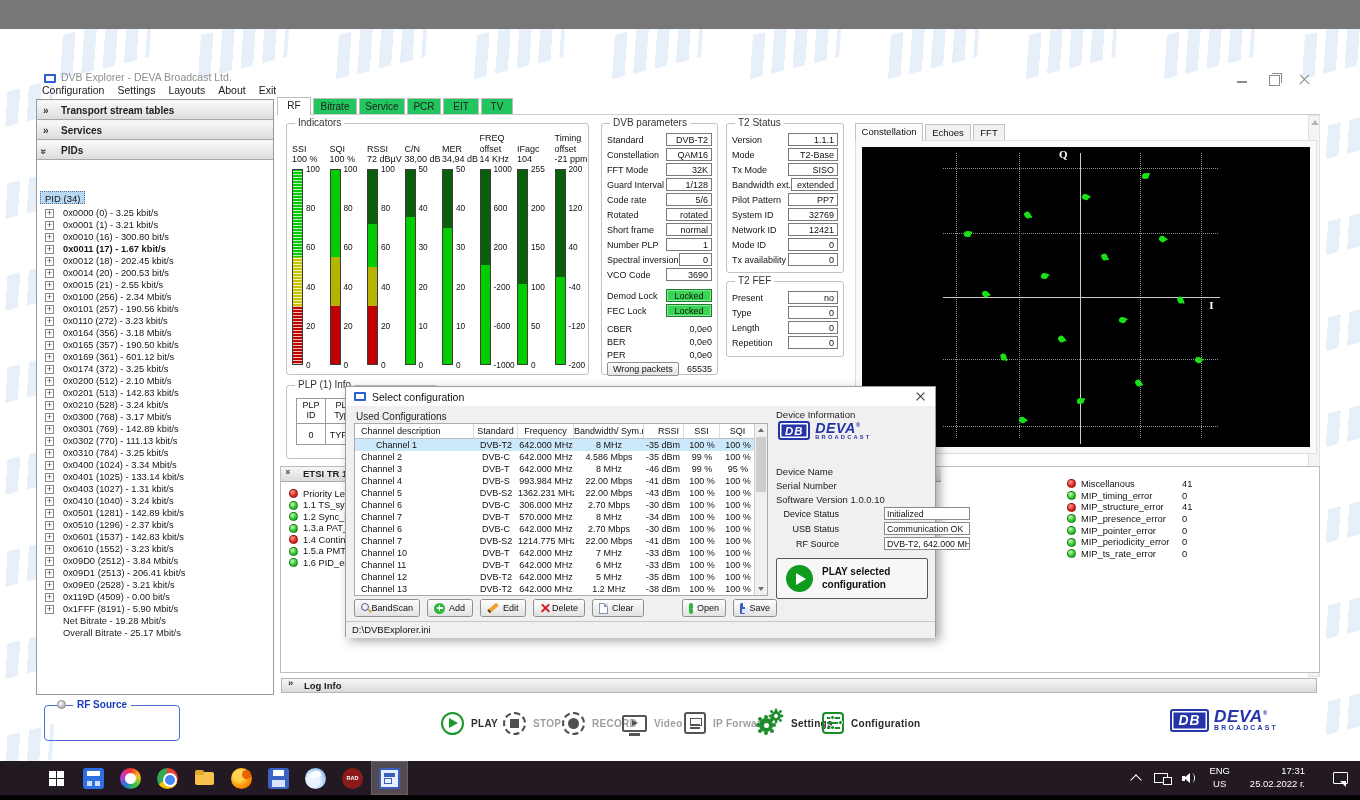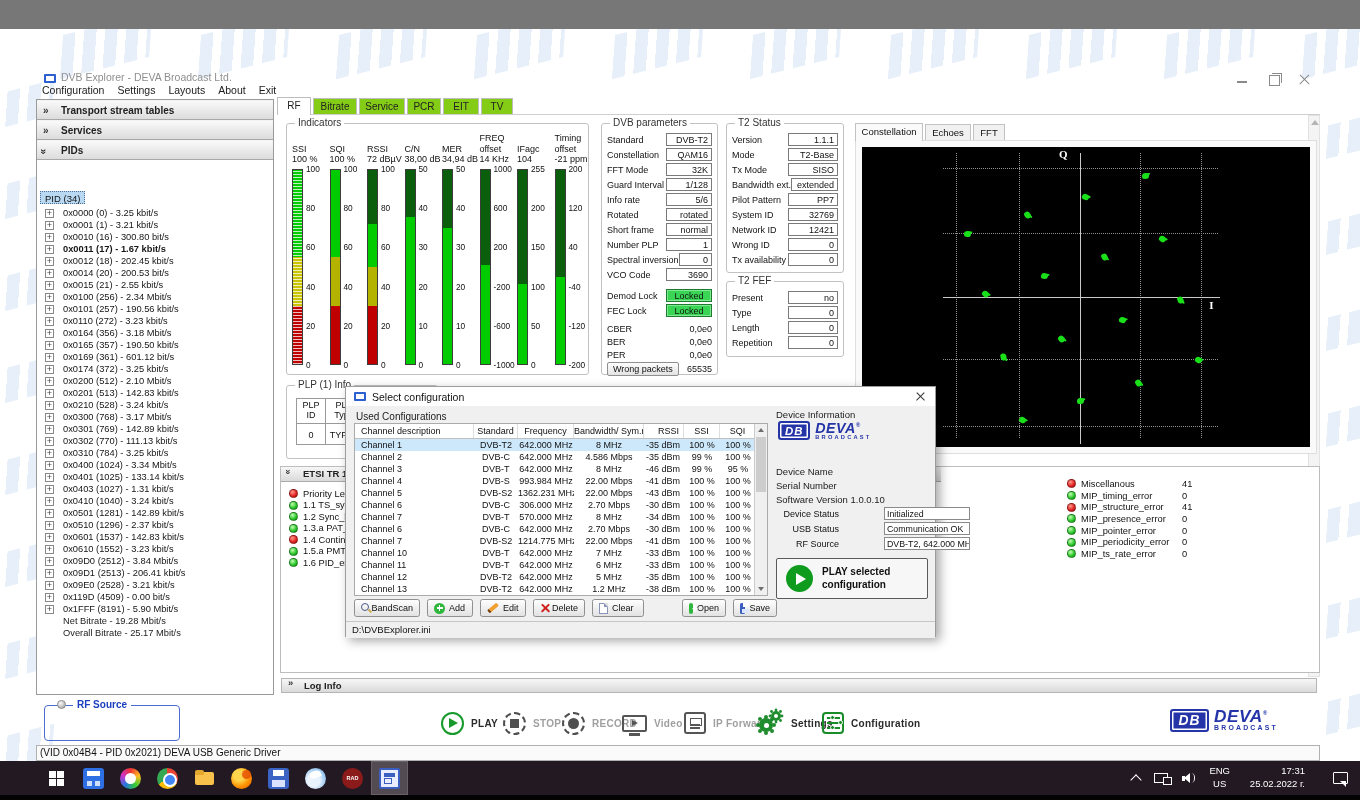--- a/index.html
+++ b/index.html
@@ -39,21 +39,21 @@
        font-size:9px;line-height:7px;text-align:center;color:#444;}
   .exp:before{content:"+";}
   .tree-row.leaf{padding-left:22px;color:#222;}
   
   .rf-source-box{position:absolute;left:8px;top:636px;width:136px;height:36px;border:1px solid #4a6fd0;border-radius:4px;}
   .rf-source-lbl{position:absolute;left:28px;top:-7px;background:#fff;padding:0 4px;color:#1a3fbf;font-weight:bold;font-size:10px;}
   .rf-led{position:absolute;left:12px;top:-6px;width:9px;height:9px;border-radius:50%;
       background:radial-gradient(circle at 35% 30%,#fdfdfd,#b5b5b5 70%,#8f8f8f);border:1px solid #909090;background-color:#c4c4c4;}
   
   .tab{position:absolute;top:29px;height:17px;line-height:15px;text-align:center;font-size:10px;
-       background:#84cc16;border:1px solid #bdbdbd;border-bottom:none;color:#222;}
+       background:#22c55e;border:1px solid #bdbdbd;border-bottom:none;color:#222;}
   .tab.active{top:28px;height:18px;background:#fff;font-size:10px;z-index:2;}
   .main-topline{position:absolute;left:241px;top:45px;width:1043px;height:1px;background:#cfcfcf;}
   .main-scroll{position:absolute;left:1272px;top:46px;width:12px;height:562px;background:#f4f4f4;border:1px solid #e2e2e2;}
   .sarrow{position:absolute;left:2px;width:0;height:0;border-left:4px solid transparent;border-right:4px solid transparent;}
   .sarrow.up{top:4px;border-bottom:5px solid #b5b5b5;}
   .sarrow.dn{bottom:4px;border-top:5px solid #b5b5b5;}
   
   .gb{position:absolute;border:1px solid #c2c2c2;border-radius:3px;background:#fff;}
   .gb-lbl{position:absolute;top:-7px;left:8px;background:#fff;padding:0 3px;font-size:10px;color:#333;white-space:nowrap;}
   
@@ -509,21 +509,21 @@
           </div>
           <div class="frow">
             <div class="frow-label">FFT Mode</div>
             <div class="fbox ">32K</div>
           </div>
           <div class="frow">
             <div class="frow-label">Guard Interval</div>
             <div class="fbox ">1/128</div>
           </div>
           <div class="frow">
-            <div class="frow-label">Info rate</div>
+            <div class="frow-label">Code rate</div>
             <div class="fbox ">5/6</div>
           </div>
           <div class="frow">
             <div class="frow-label">Rotated</div>
             <div class="fbox ">rotated</div>
           </div>
           <div class="frow">
             <div class="frow-label">Short frame</div>
             <div class="fbox ">normal</div>
           </div>
@@ -593,21 +593,21 @@
           </div>
           <div class="frow">
             <div class="frow-label">System ID</div>
             <div class="fbox wide">32769</div>
           </div>
           <div class="frow">
             <div class="frow-label">Network ID</div>
             <div class="fbox wide">12421</div>
           </div>
           <div class="frow">
-            <div class="frow-label">Wrong ID</div>
+            <div class="frow-label">Mode ID</div>
             <div class="fbox wide">0</div>
           </div>
           <div class="frow">
             <div class="frow-label">Tx availability</div>
             <div class="fbox wide">0</div>
           </div>
         </div>
     </div>
 
     <div class="gb" style="left:690px;top:212px;width:118px;height:76px;">
@@ -821,42 +821,41 @@
         </div>
       </div>
     <div class="deva-logo" id="footerlogo" style="left:1134px;top:639px;">
         <div class="dlogo-db" style="width: 39.1px; height: 23px; font-size: 13.8px;">DB</div>
         <div class="dlogo-col">
           <div class="dlogo-deva" style="font-size: 17.25px;">DEVA<span class="dlogo-reg">®</span></div>
           <div class="dlogo-bc" style="font-size: 6.9px;">BROADCAST</div>
         </div>
       </div>
 
-    <div class="statusbar">(VID 0x04B4 - PID 0x2021) DEVA USB Generic Driver</div>
   </div>
 
   <div class="dialog">
     <div class="dlg-title">
       <span class="dlg-icon"></span>
       <span class="dlg-title-text">Select configuration</span>
     </div>
     <div class="dlg-close"></div>
     <div class="dlg-group-lbl">Used Configurations</div>
     <div class="dlg-table" id="dtbl">
         <div class="dt-head">
           <div class="dt-hcell" style="width: 119px; text-align: left; padding-left: 6px; padding-right: 0px;">Channel description</div>
           <div class="dt-hcell" style="width: 44px; text-align: center; padding-left: 0px; padding-right: 0px;">Standard</div>
           <div class="dt-hcell" style="width: 56px; text-align: center; padding-left: 0px; padding-right: 0px;">Frequency</div>
           <div class="dt-hcell" style="width: 70px; text-align: center; padding-left: 0px; padding-right: 0px;">Bandwidth/ Sym.rate</div>
           <div class="dt-hcell" style="width: 40px; text-align: right; padding-left: 0px; padding-right: 4px;">RSSI</div>
           <div class="dt-hcell" style="width: 36px; text-align: center; padding-left: 0px; padding-right: 0px;">SSI</div>
           <div class="dt-hcell" style="width: 36px; text-align: center; padding-left: 0px; padding-right: 0px;">SQI</div>
         </div>
         <div class="dt-row sel">
-          <div class="dt-cell" style="width: 119px; text-align: left; padding-left: 6px; padding-right: 0px;">Channel 1</div>
+          <div class="dt-cell" style="width: 119px; text-align: left; padding-left: 21px; padding-right: 0px;">Channel 1</div>
           <div class="dt-cell" style="width: 44px; text-align: center; padding-left: 0px; padding-right: 0px;">DVB-T2</div>
           <div class="dt-cell" style="width: 56px; text-align: center; padding-left: 0px; padding-right: 0px;">642.000 MHz</div>
           <div class="dt-cell" style="width: 70px; text-align: center; padding-left: 0px; padding-right: 0px;">8 MHz</div>
           <div class="dt-cell" style="width: 40px; text-align: right; padding-left: 0px; padding-right: 4px;">-35 dBm</div>
           <div class="dt-cell" style="width: 36px; text-align: center; padding-left: 0px; padding-right: 0px;">100 %</div>
           <div class="dt-cell" style="width: 36px; text-align: center; padding-left: 0px; padding-right: 0px;">100 %</div>
         </div>
         <div class="dt-row">
           <div class="dt-cell" style="width: 119px; text-align: left; padding-left: 6px; padding-right: 0px;">Channel 2</div>
           <div class="dt-cell" style="width: 44px; text-align: center; padding-left: 0px; padding-right: 0px;">DVB-C</div>

